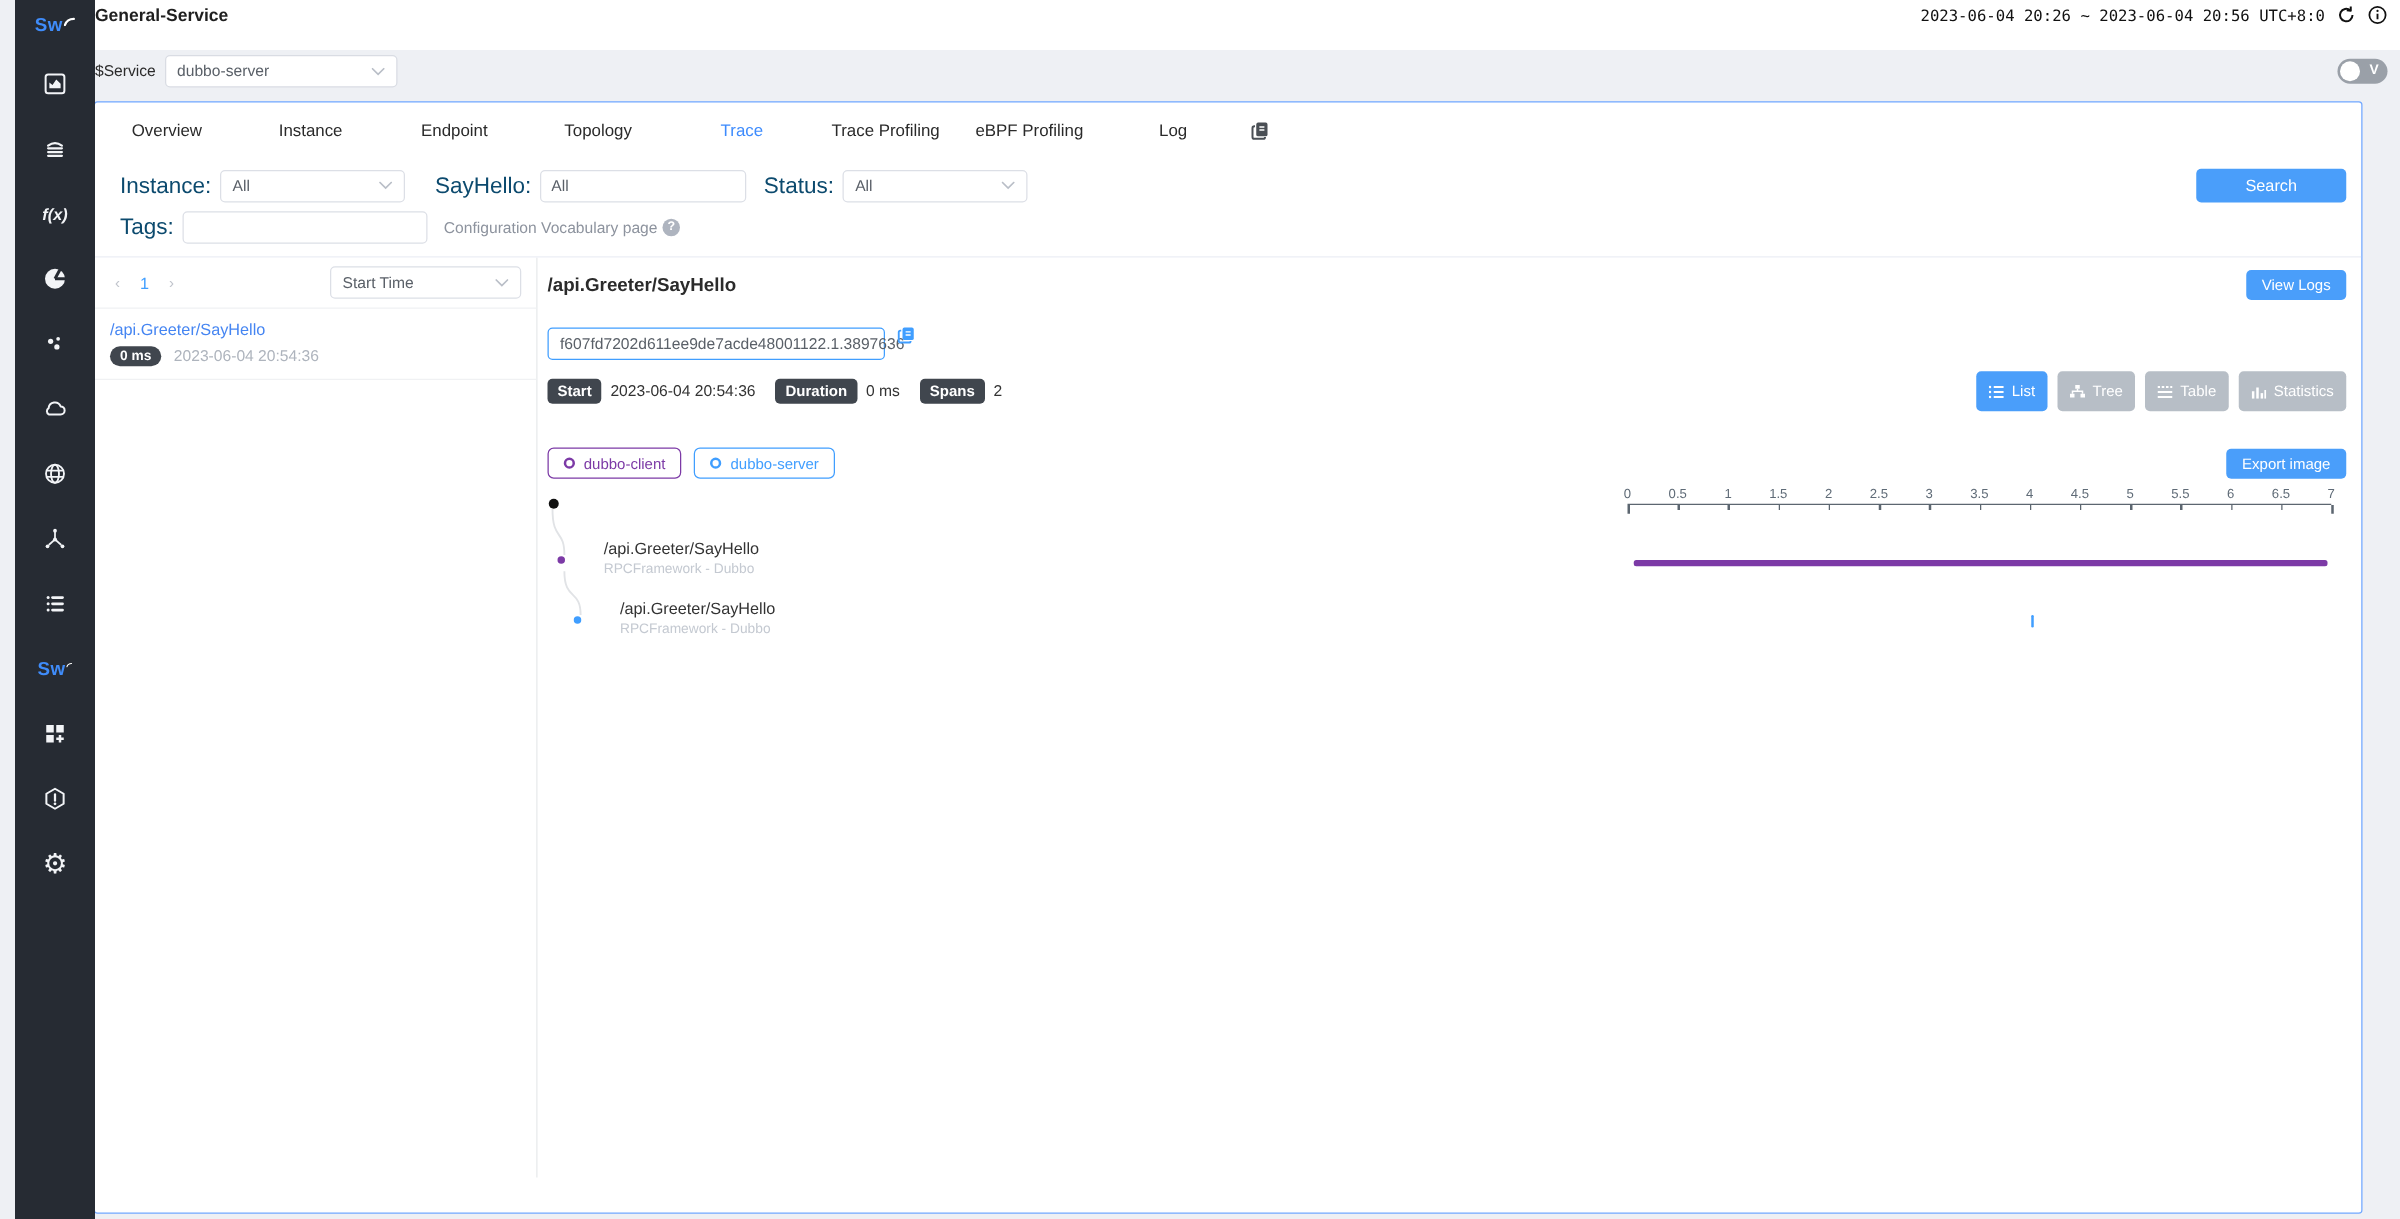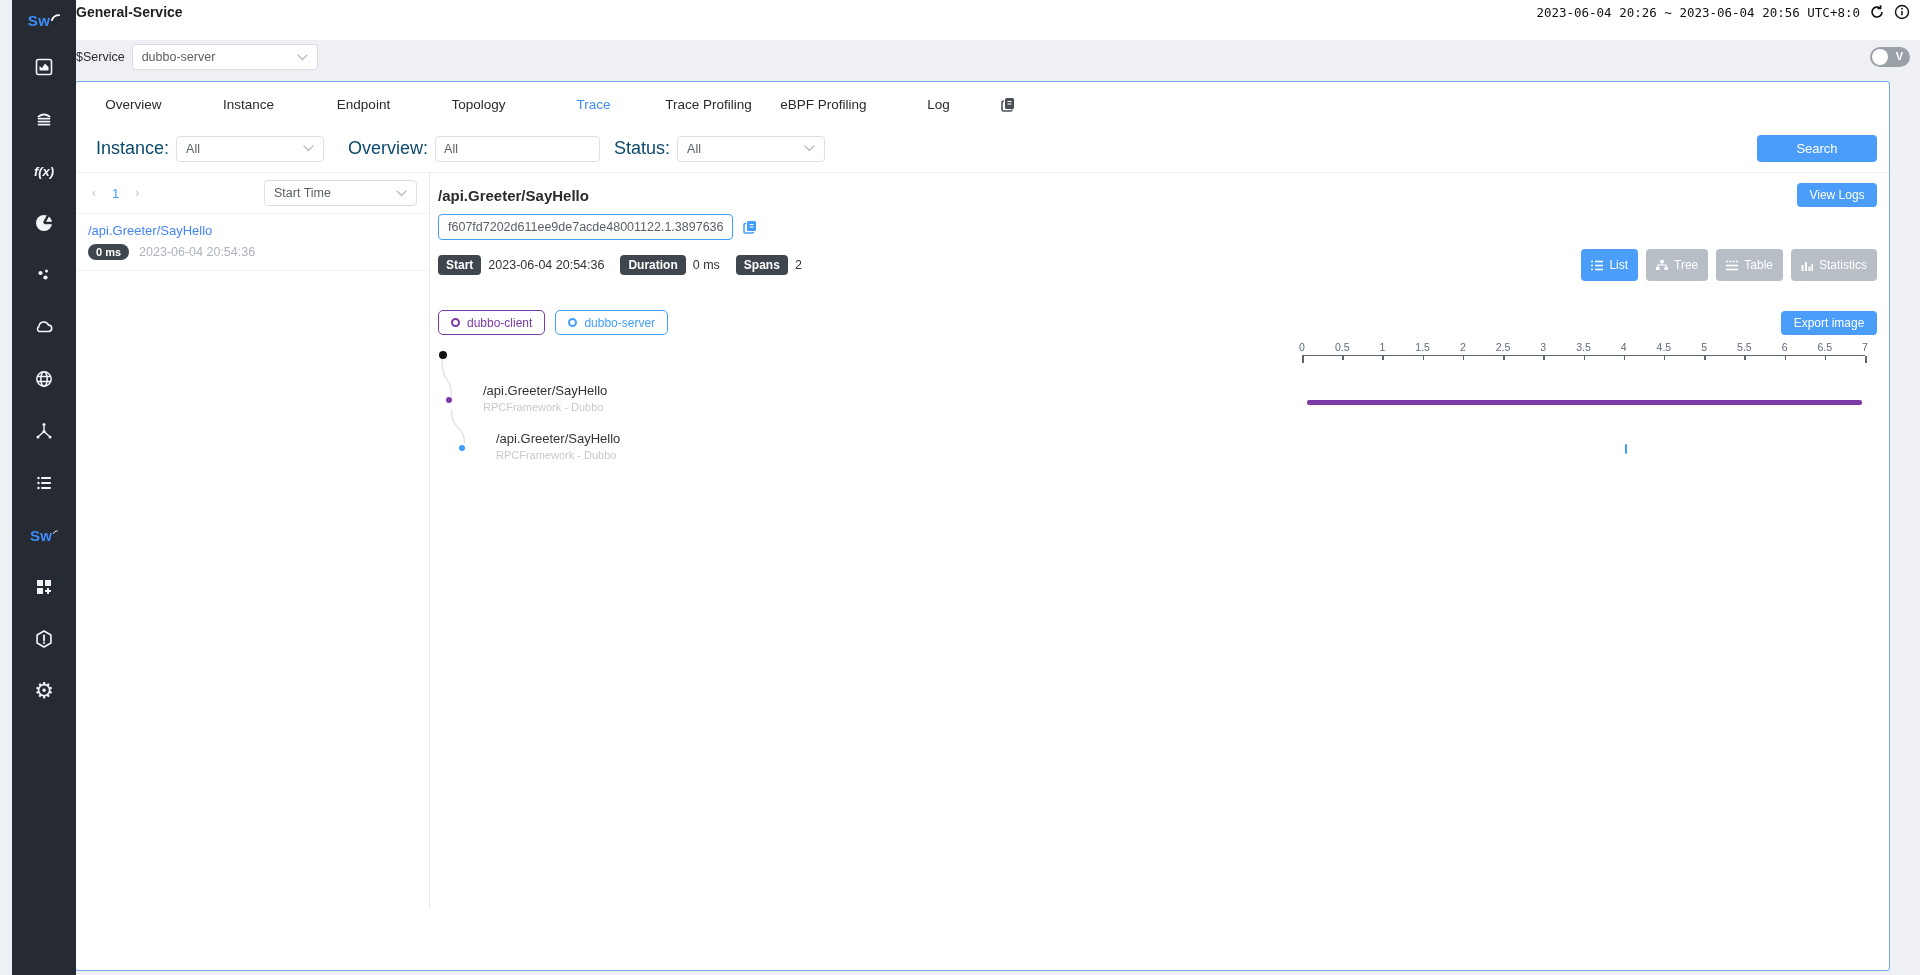--- a/index.html
+++ b/index.html
@@ -78,21 +78,21 @@
   .dur-badge { background:#40464e; color:#fff; font-size:11px; font-weight:bold; border-radius:9px;
     padding:2px 8px; }
   .trace-item-time { color:#aeb4bd; font-size:12.5px; }
 
   
   .detail { flex:1; padding:10px 0 0 8px; position:relative; }
   .d-title-row { display:flex; align-items:center; justify-content:space-between; padding-right:12px; }
   .d-title { font-size:15px; font-weight:bold; color:#2b2b2b; }
   .viewlogs-btn { width:80px; height:24px; font-size:12px; }
   .d-select-row { margin-top:7px; display:flex; align-items:center; gap:9px; }
-  .traceid-select { width:295px; border:1px solid #409eff; }
+  .traceid-select { width:270px; border:1px solid #409eff;margin-top:15px; }
   .copy-icon { cursor:pointer; display:flex; }
   .d-badge-row { margin-top:9px; display:flex; align-items:center; padding-right:12px; }
   .kbadge { background:#40464e; color:#fff; font-size:12px; font-weight:bold; border-radius:4px;
     padding:3px 8px; }
   .kval { font-size:12.5px; color:#333; margin:0 16px 0 7px; }
   .view-group { margin-left:auto; display:flex; gap:8px; }
   .vbtn { height:26px; padding:16px 10px; font-size:12px; background:#b7bec6; }
   .vbtn.active { background:#4a9efa; }
   .legend-row { margin-top:29px; display:flex; align-items:center; gap:10px; padding-right:12px; }
   .legend-item { height:25px; border:1px solid; border-radius:5px; background:#fff; padding:0 12px;
@@ -286,30 +286,38 @@
 
   <div class="filters">
     <div class="f-row">
       <span class="f-label">Instance:</span>
       <div class="select-box f-select" style="width:148px">
         <span>All</span>
         <svg width="11" height="7" viewBox="0 0 11 7">
             <path d="M1 1 L5.5 5.5 L10 1" stroke="#b9bec7" stroke-width="1.4" fill="none" stroke-linecap="round"></path>
           </svg>
       </div>
-      <span class="f-label" style="margin-left:24px">Overview:</span>
+      <span class="f-label" style="margin-left:24px">SayHello:</span>
       <input class="f-input" style="width: 165px;" value="All">
       <span class="f-label" style="margin-left:14px">Status:</span>
       <div class="select-box f-select" style="width:148px">
         <span>All</span>
         <svg width="11" height="7" viewBox="0 0 11 7">
             <path d="M1 1 L5.5 5.5 L10 1" stroke="#b9bec7" stroke-width="1.4" fill="none" stroke-linecap="round"></path>
           </svg>
       </div>
       <button class="btn search-btn">Search</button>
+    </div>
+    <div class="f-row">
+      <span class="f-label">Tags:</span>
+      <input class="f-input" style="width: 196px;" value="">
+      <span class="vocab">
+        <span>Configuration Vocabulary page</span>
+        <span class="help-circle">?</span>
+      </span>
     </div>
   </div>
 
   <div class="content">
 
     <div class="list-panel">
       <div class="list-head">
         <div class="pager">
           <span class="pg-arrow">‹</span>
           <span class="pg-num">1</span>

